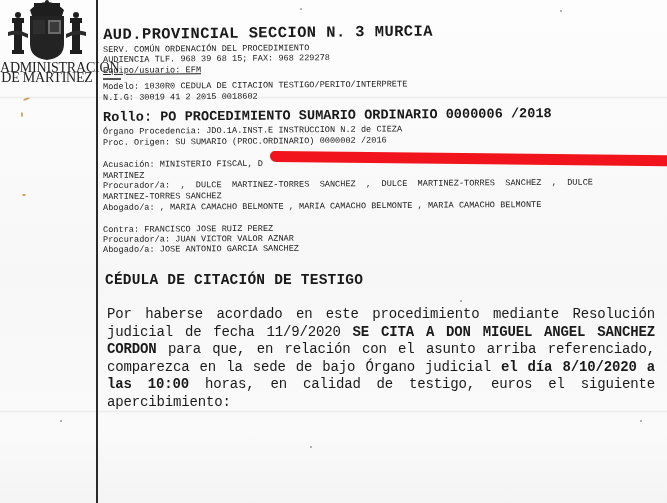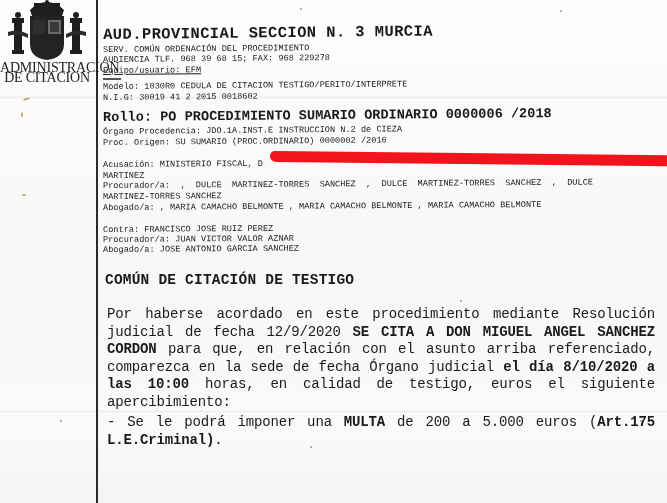--- a/index.html
+++ b/index.html
@@ -160,21 +160,21 @@
       <rect x="66" y="22" width="8" height="30" fill="#1e1e1e"></rect>
       <rect x="64" y="18" width="12" height="5" fill="#1e1e1e"></rect>
       <rect x="64" y="50" width="12" height="4" fill="#1e1e1e"></rect>
       <circle cx="70" cy="15" r="3" fill="#1e1e1e"></circle>
 
       <path d="M2 32 Q12 28 22 34 L22 38 Q12 32 2 36 Z" fill="#2a2a2a"></path>
       <path d="M80 32 Q70 28 60 34 L60 38 Q70 32 80 36 Z" fill="#2a2a2a"></path>
     </svg>
     <div class="logo-text">
       <div>ADMINISTRACION</div>
-      <div>DE CITACION</div>
+      <div>DE MARTINEZ</div>
     </div>
   </div>
 
   <div class="stain" style="left:23px;top:98px;width:7px;height:2px;transform:rotate(-20deg);"></div>
   <div class="stain" style="left:21px;top:112px;width:2px;height:5px;"></div>
   <div class="stain" style="left:22px;top:194px;width:4px;height:2px;"></div>
 
   <div class="court-title">AUD.PROVINCIAL SECCION N. 3 MURCIA</div>
   <div class="small" style="top:45px;">SERV. COMÚN ORDENACIÓN DEL PROCEDIMIENTO</div>
   <div class="small" style="top:55px;">AUDIENCIA TLF. 968 39 68 15;  FAX: 968 229278</div>
@@ -191,29 +191,26 @@
   <div class="redaction"></div>
   <div class="parties" style="top:171px;">MARTINEZ</div>
   <div class="parties" style="top:181px;">Procurador/a:  ,  DULCE  MARTINEZ-TORRES  SANCHEZ  ,  DULCE  MARTINEZ-TORRES  SANCHEZ  ,  DULCE</div>
   <div class="parties" style="top:192px;">MARTINEZ-TORRES SANCHEZ</div>
   <div class="parties" style="top:203px;">Abogado/a: , MARIA CAMACHO BELMONTE , MARIA CAMACHO BELMONTE , MARIA CAMACHO BELMONTE</div>
 
   <div class="parties" style="top:225px;">Contra: FRANCISCO JOSE RUIZ PEREZ</div>
   <div class="parties" style="top:235px;">Procurador/a: JUAN VICTOR VALOR AZNAR</div>
   <div class="parties" style="top:245px;">Abogado/a: JOSE ANTONIO GARCIA SANCHEZ</div>
 
-  <div class="section-title">COMÚN DE CITACIÓN DE TESTIGO</div>
+  <div class="section-title">CÉDULA DE CITACIÓN DE TESTIGO</div>
 
   <div class="body-text" style="top:306px;">
-    <span>Por haberse acordado en este procedimiento mediante Resolución judicial de fecha 12/9/2020 </span><b>SE CITA A DON MIGUEL ANGEL SANCHEZ CORDON</b><span> para que, en relación con el asunto arriba referenciado, comparezca en la sede de fecha Órgano judicial </span><b>el día 8/10/2020 a las 10:00</b><span> horas, en calidad de testigo, euros el siguiente apercibimiento:</span>
+    <span>Por haberse acordado en este procedimiento mediante Resolución judicial de fecha 11/9/2020 </span><b>SE CITA A DON MIGUEL ANGEL SANCHEZ CORDON</b><span> para que, en relación con el asunto arriba referenciado, comparezca en la sede de bajo Órgano judicial </span><b>el día 8/10/2020 a las 10:00</b><span> horas, en calidad de testigo, euros el siguiente apercibimiento:</span>
   </div>
 
-  <div class="body-text" style="top:414px;">
-    <span>- Se le podrá imponer una </span><b>MULTA</b><span> de 200 a 5.000 euros (</span><b>Art.175 L.E.Criminal)</b><span>.</span>
-  </div>
 
 
   <div class="dot" style="left:300px;top:8px;"></div>
   <div class="dot" style="left:560px;top:10px;"></div>
   <div class="dot" style="left:460px;top:300px;"></div>
   <div class="dot" style="left:440px;top:386px;"></div>
   <div class="dot" style="left:310px;top:446px;"></div>
   <div class="dot" style="left:640px;top:420px;"></div>
   <div class="dot" style="left:60px;top:420px;"></div>
 </div>

